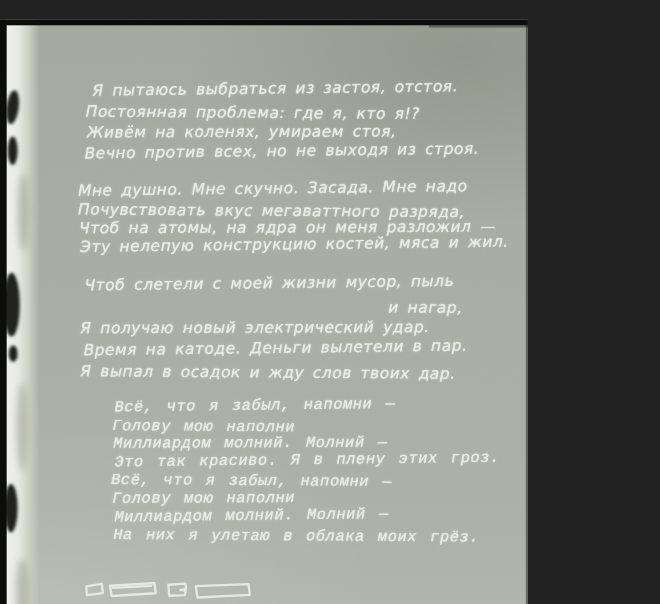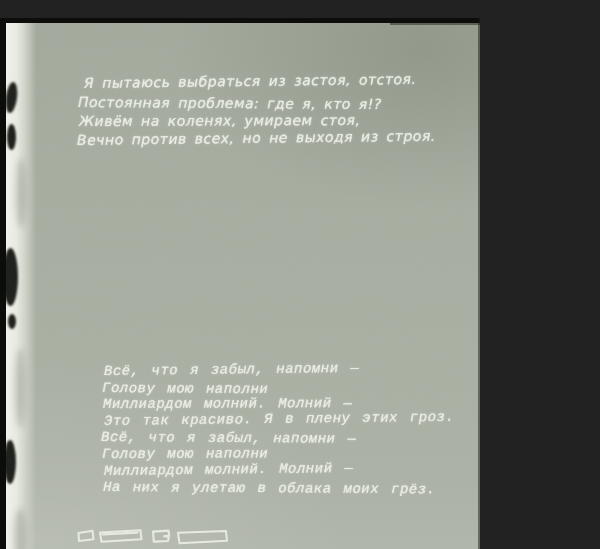--- a/index.html
+++ b/index.html
@@ -74,21 +74,34 @@
   <div class="spine"></div>
   <div class="right-edge"></div>
 
   <div class="stanza s1">
     <div class="line" style="margin-left:7px;">Я пытаюсь выбраться из застоя, отстоя.</div>
     <div class="line" style="margin-left:1px;">Постоянная проблема: где я, кто я!?</div>
     <div class="line" style="margin-left:2px;">Живём на коленях, умираем стоя,</div>
     <div class="line">Вечно против всех, но не выходя из строя.</div>
   </div>
 
+  <div class="stanza s2">
+    <div class="line">Мне душно. Мне скучно. Засада. Мне надо</div>
+    <div class="line">Почувствовать вкус мегаваттного разряда,</div>
+    <div class="line" style="margin-left:1px;">Чтоб на атомы, на ядра он меня разложил —</div>
+    <div class="line" style="margin-left:2px;">Эту нелепую конструкцию костей, мяса и жил.</div>
+  </div>
 
+  <div class="stanza s3">
+    <div class="line" style="margin-left:4px;">Чтоб слетели с моей жизни мусор, пыль</div>
+    <div class="line nagarp">и нагар,</div>
+    <div class="line">Я получаю новый электрический удар.</div>
+    <div class="line" style="margin-left:3px;">Время на катоде. Деньги вылетели в пар.</div>
+    <div class="line">Я выпал в осадок и жду слов твоих дар.</div>
+  </div>
 
   <div class="stanza s4">
     <div class="line">Всё, что я забыл, напомни —</div>
     <div class="line" style="margin-left:-2px;">Голову мою наполни</div>
     <div class="line" style="margin-left:-1px;">Миллиардом молний. Молний —</div>
     <div class="line">Это так красиво. Я в плену этих гроз.</div>
     <div class="line" style="margin-left:-3px;">Всё, что я забыл, напомни —</div>
     <div class="line" style="margin-left:-2px;">Голову мою наполни</div>
     <div class="line">Миллиардом молний. Молний —</div>
     <div class="line" style="margin-left:-1px;">На них я улетаю в облака моих грёз.</div>

